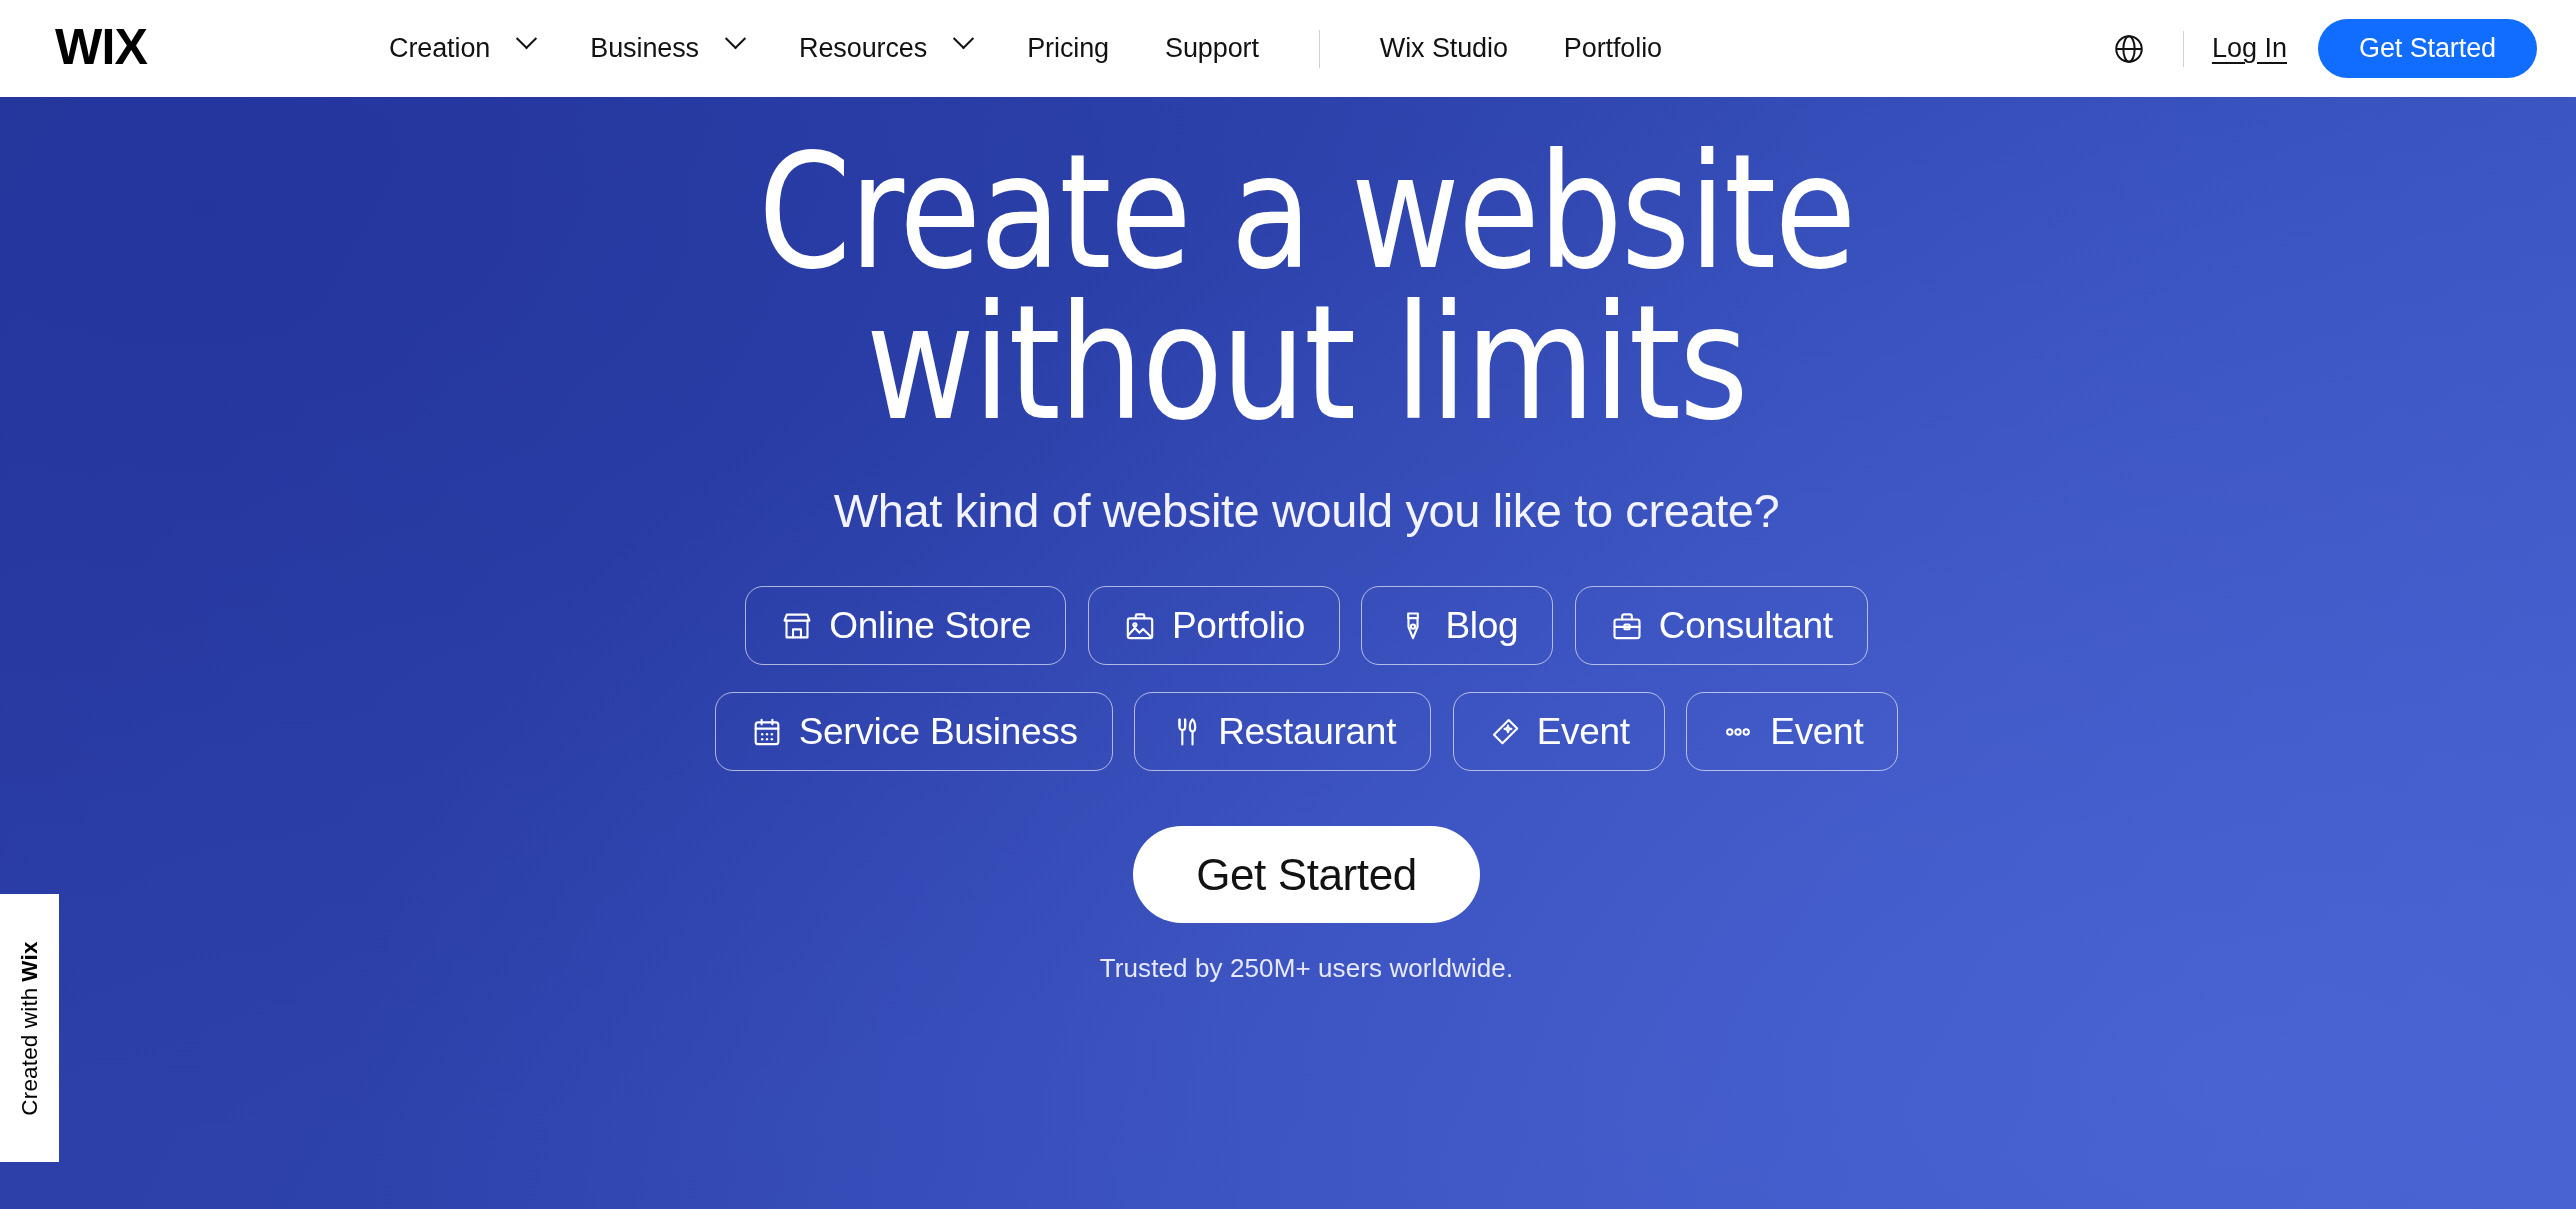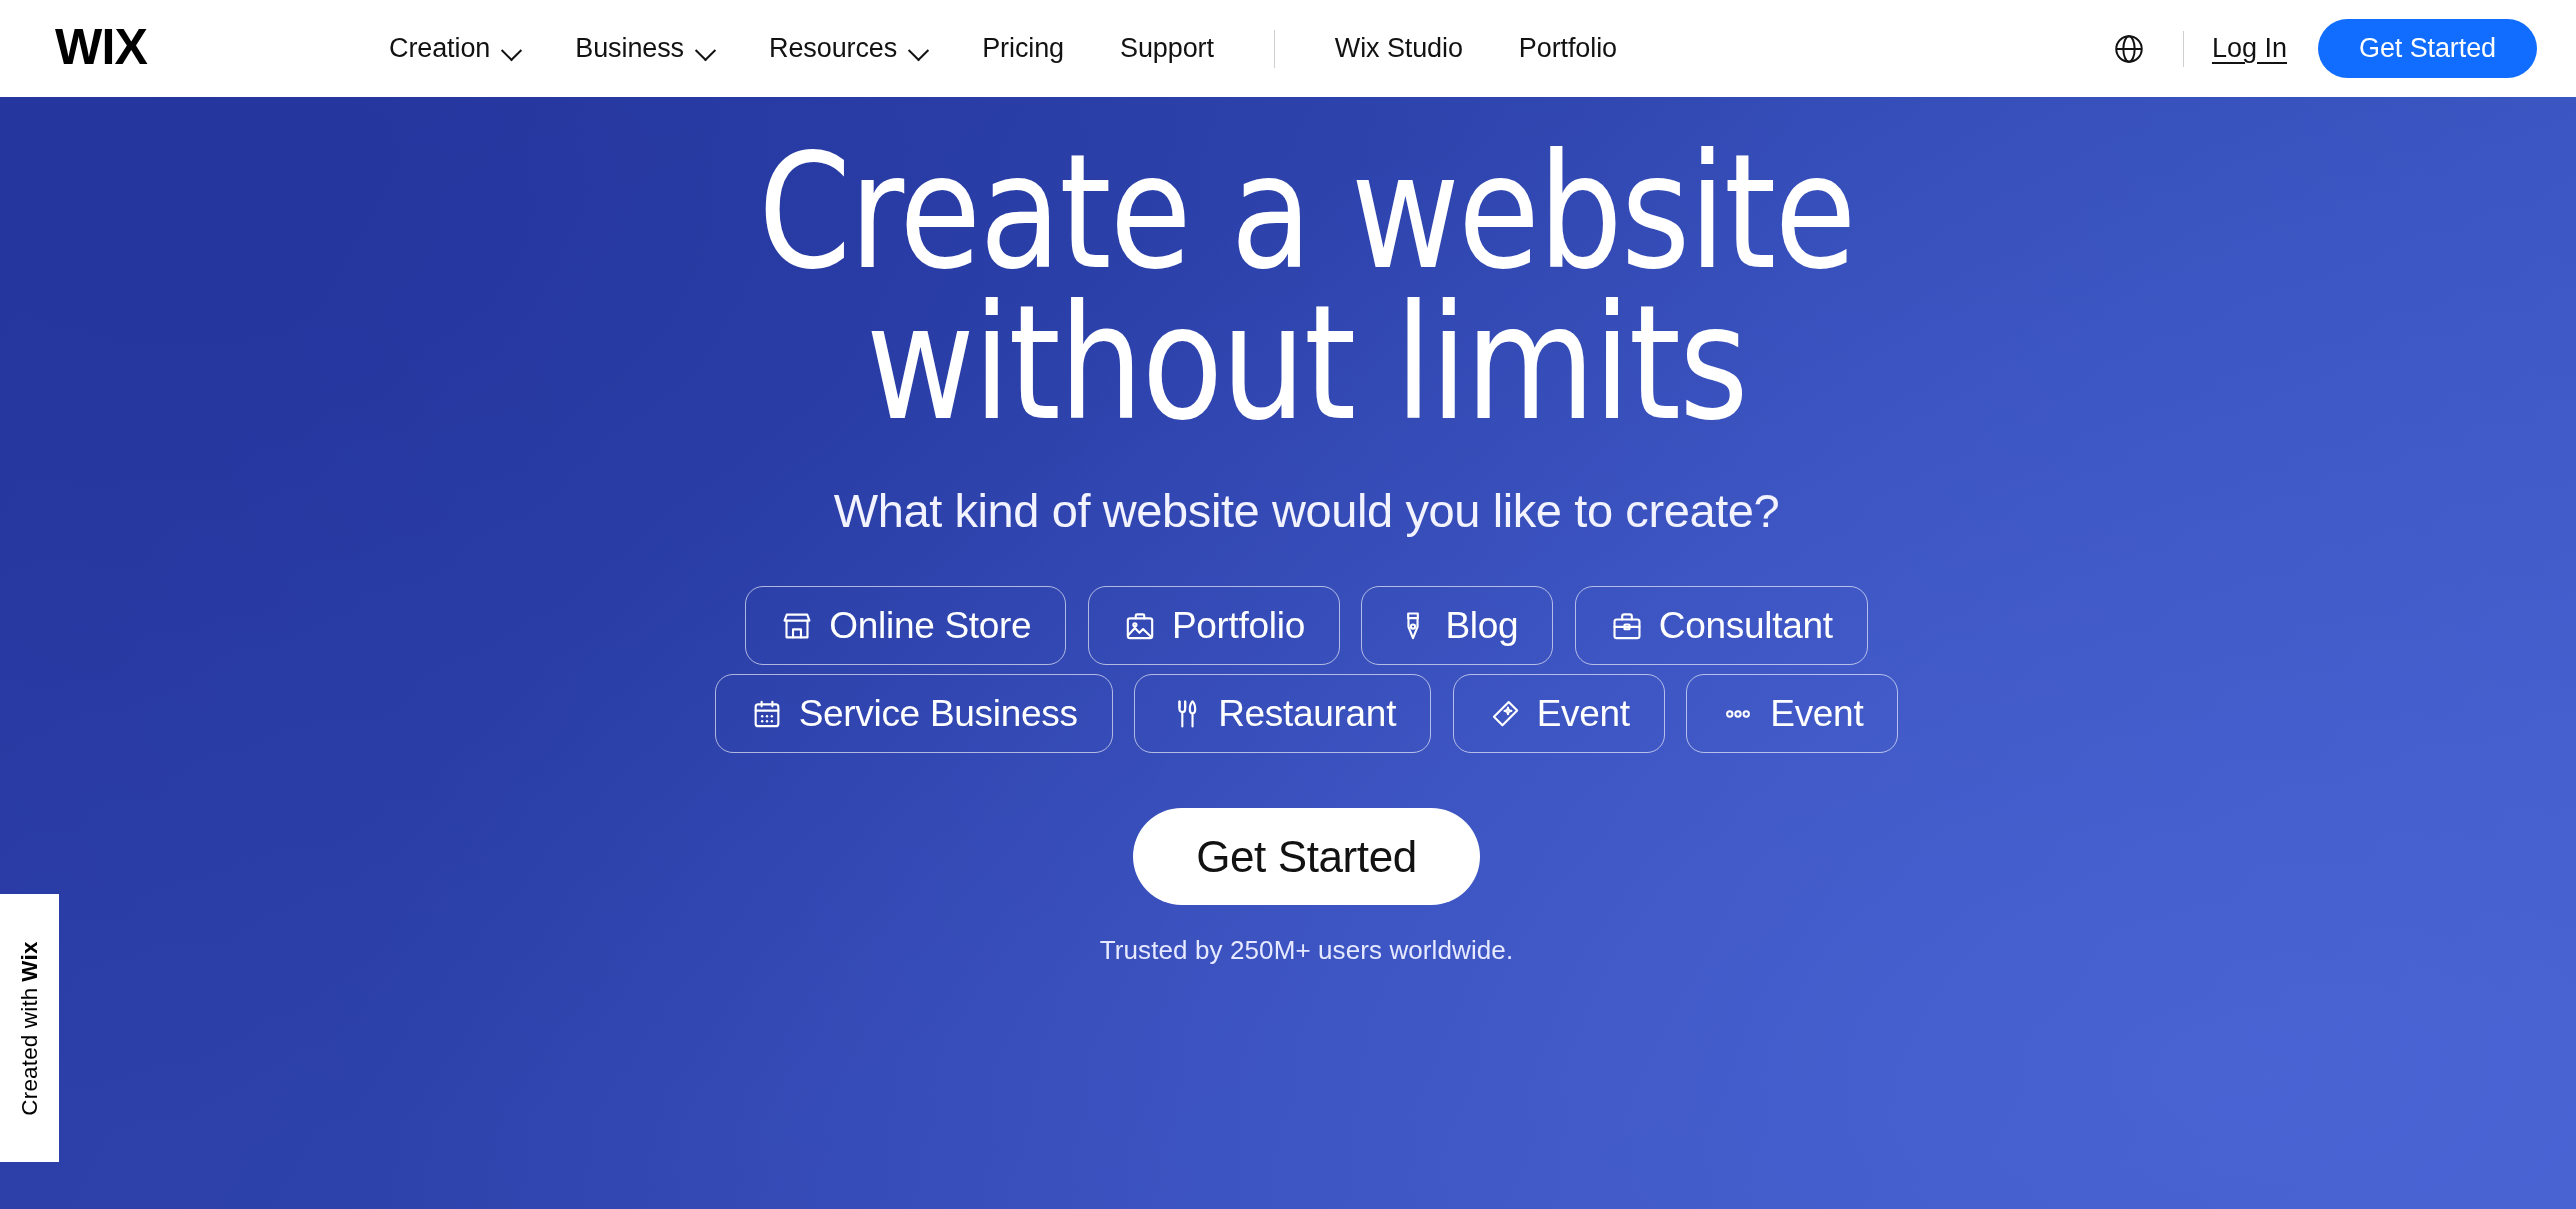--- a/index.html
+++ b/index.html
@@ -32,22 +32,22 @@
   .logo svg { display: block; }
 
   .nav-primary {
     display: flex;
     align-items: center;
     margin-left: 170px;
     gap: 0px;
   }
   .nav-item {
     display: flex;
-    align-items: flex-end;
-    gap: 14px;
+    align-items: flex-start;
+    gap: 29px;
     padding: 0 28px;
     font-size: 27px;
     color: #121212;
     letter-spacing: -0.1px;
     cursor: pointer;
     white-space: nowrap;
     line-height: 1;
   }
   .chev {
     display: inline-block;
@@ -146,21 +146,21 @@
     color: #f2f3ff;
     letter-spacing: -0.4px;
   }
 
   
   .chip-rows {
     margin-top: 48px;
     display: flex;
     flex-direction: column;
     align-items: center;
-    gap: 9px;
+    gap: 27px;
   }
   .chip-row {
     display: flex;
     justify-content: center;
     gap: 21.5px;
   }
   .chip {
     display: inline-flex;
     align-items: center;
     gap: 15px;

